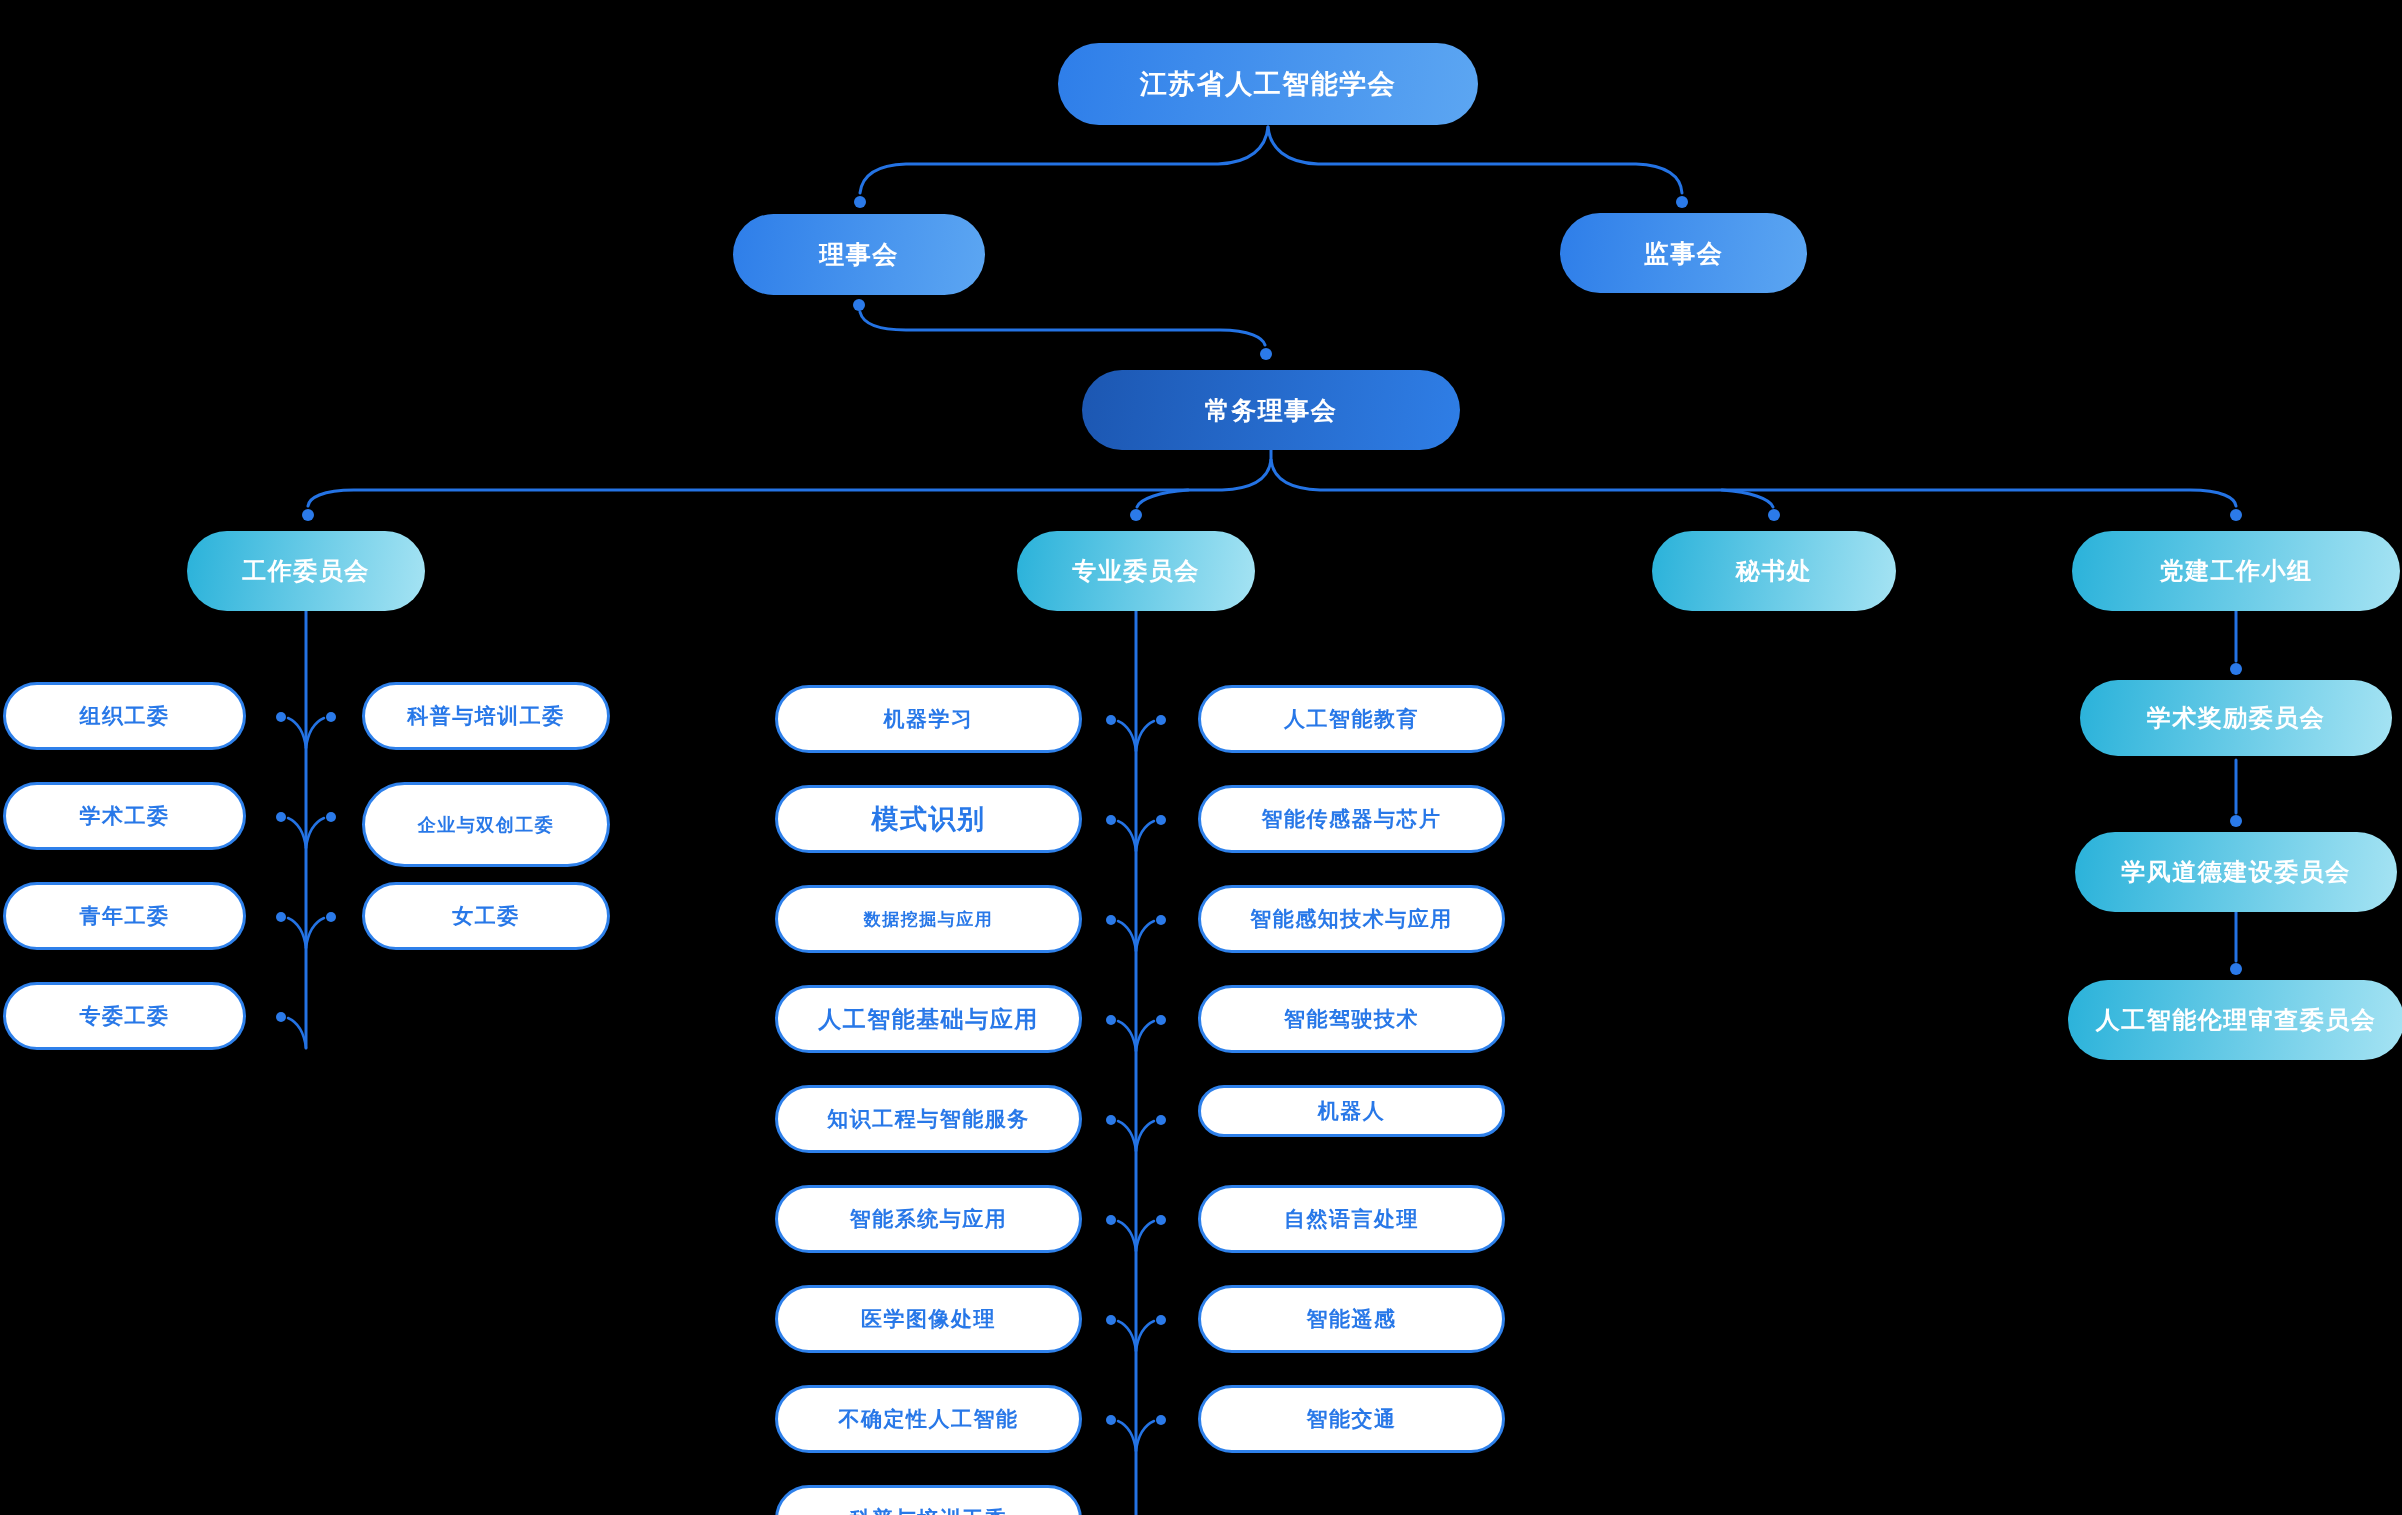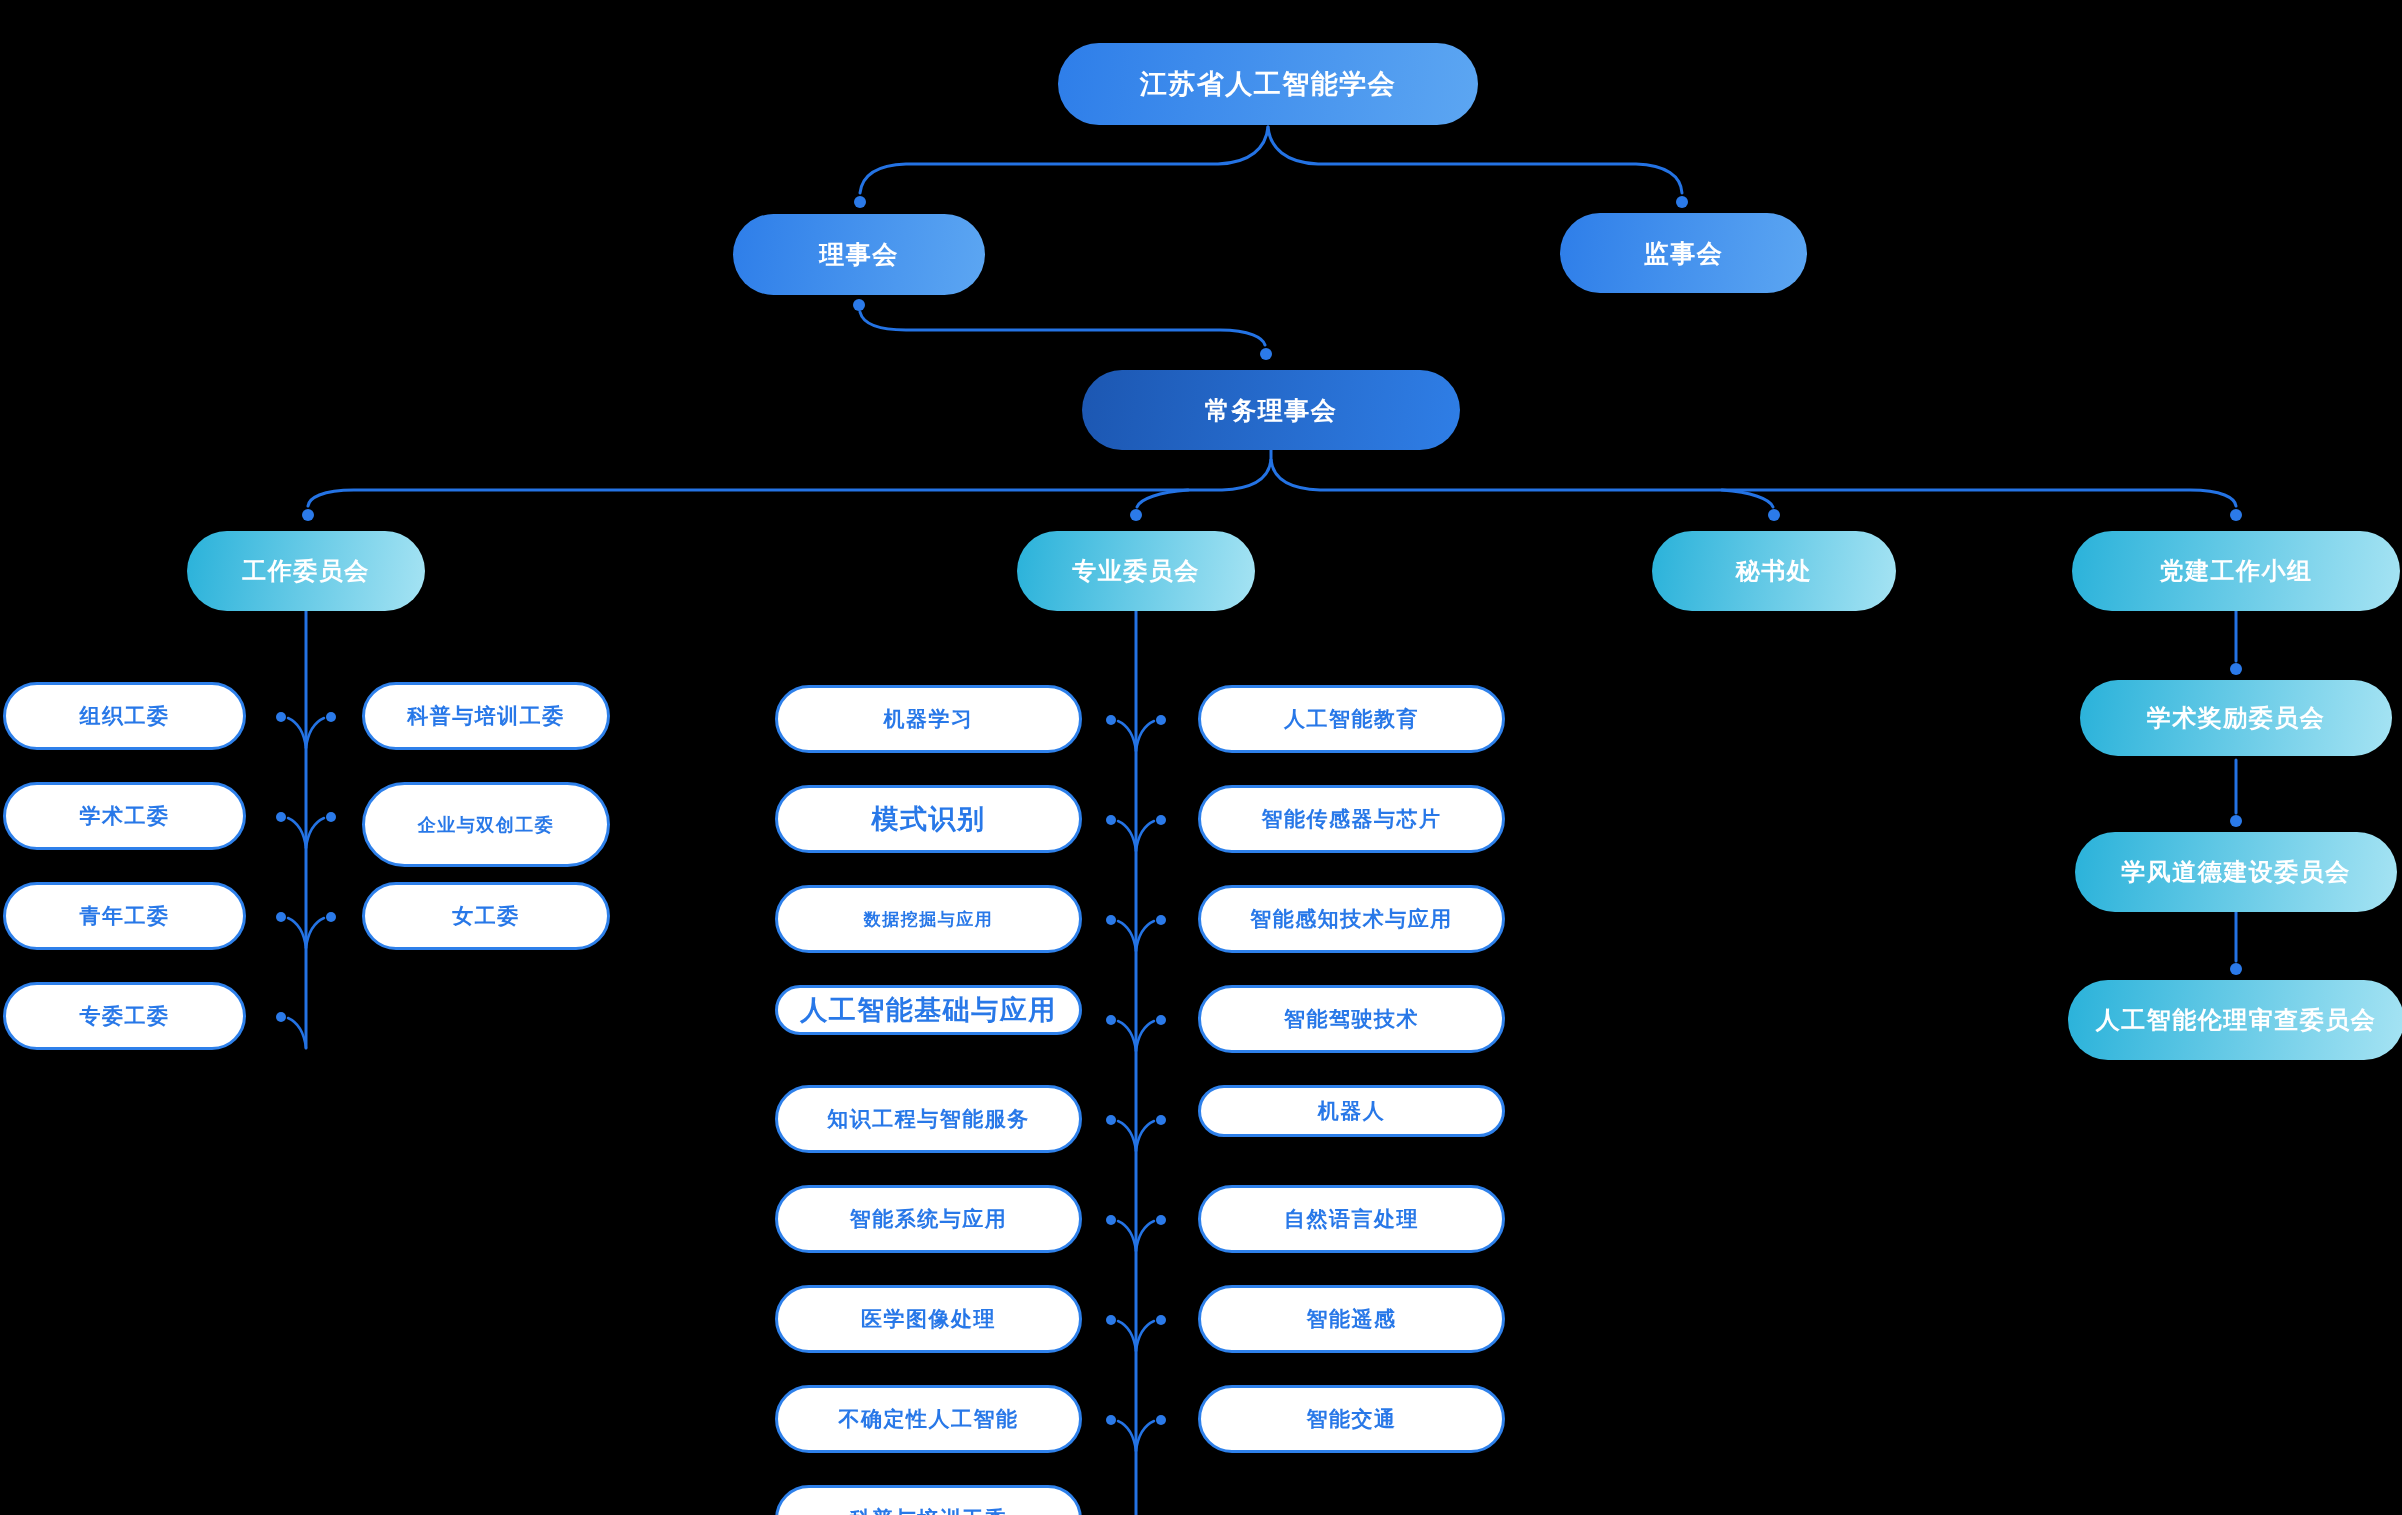--- a/index.html
+++ b/index.html
@@ -114,21 +114,21 @@
 <div class="node leaf" style="left: 3px; top: 645px; width: 243px; height: 68px; font-size: 21px;">组织工委</div>
     <div class="node leaf" style="left: 3px; top: 745px; width: 243px; height: 68px; font-size: 21px;">学术工委</div>
     <div class="node leaf" style="left: 3px; top: 845px; width: 243px; height: 68px; font-size: 21px;">青年工委</div>
     <div class="node leaf" style="left: 3px; top: 945px; width: 243px; height: 68px; font-size: 21px;">专委工委</div>
     <div class="node leaf" style="left: 362px; top: 645px; width: 248px; height: 68px; font-size: 21px;">科普与培训工委</div>
     <div class="node leaf" style="left: 362px; top: 745px; width: 248px; height: 85px; font-size: 18px;">企业与双创工委</div>
     <div class="node leaf" style="left: 362px; top: 845px; width: 248px; height: 68px; font-size: 21px;">女工委</div>
     <div class="node leaf" style="left: 775px; top: 648px; width: 307px; height: 68px; font-size: 21px;">机器学习</div>
     <div class="node leaf" style="left: 775px; top: 748px; width: 307px; height: 68px; font-size: 27px;">模式识别</div>
     <div class="node leaf" style="left: 775px; top: 848px; width: 307px; height: 68px; font-size: 17px;">数据挖掘与应用</div>
-    <div class="node leaf" style="left: 775px; top: 948px; width: 307px; height: 50px; font-size: 27px;">人工智能基础与应用</div>
+    <div class="node leaf" style="left: 775px; top: 948px; width: 307px; height: 68px; font-size: 23px;">人工智能基础与应用</div>
     <div class="node leaf" style="left: 775px; top: 1048px; width: 307px; height: 68px; font-size: 21px;">知识工程与智能服务</div>
     <div class="node leaf" style="left: 775px; top: 1148px; width: 307px; height: 68px; font-size: 21px;">智能系统与应用</div>
     <div class="node leaf" style="left: 775px; top: 1248px; width: 307px; height: 68px; font-size: 21px;">医学图像处理</div>
     <div class="node leaf" style="left: 775px; top: 1348px; width: 307px; height: 68px; font-size: 21px;">不确定性人工智能</div>
     <div class="node leaf" style="left: 775px; top: 1448px; width: 307px; height: 68px; font-size: 21px;">科普与培训工委</div>
     <div class="node leaf" style="left: 1198px; top: 648px; width: 307px; height: 68px; font-size: 21px;">人工智能教育</div>
     <div class="node leaf" style="left: 1198px; top: 748px; width: 307px; height: 68px; font-size: 21px;">智能传感器与芯片</div>
     <div class="node leaf" style="left: 1198px; top: 848px; width: 307px; height: 68px; font-size: 21px;">智能感知技术与应用</div>
     <div class="node leaf" style="left: 1198px; top: 948px; width: 307px; height: 68px; font-size: 21px;">智能驾驶技术</div>
     <div class="node leaf" style="left: 1198px; top: 1048px; width: 307px; height: 52px; font-size: 21px;">机器人</div>

